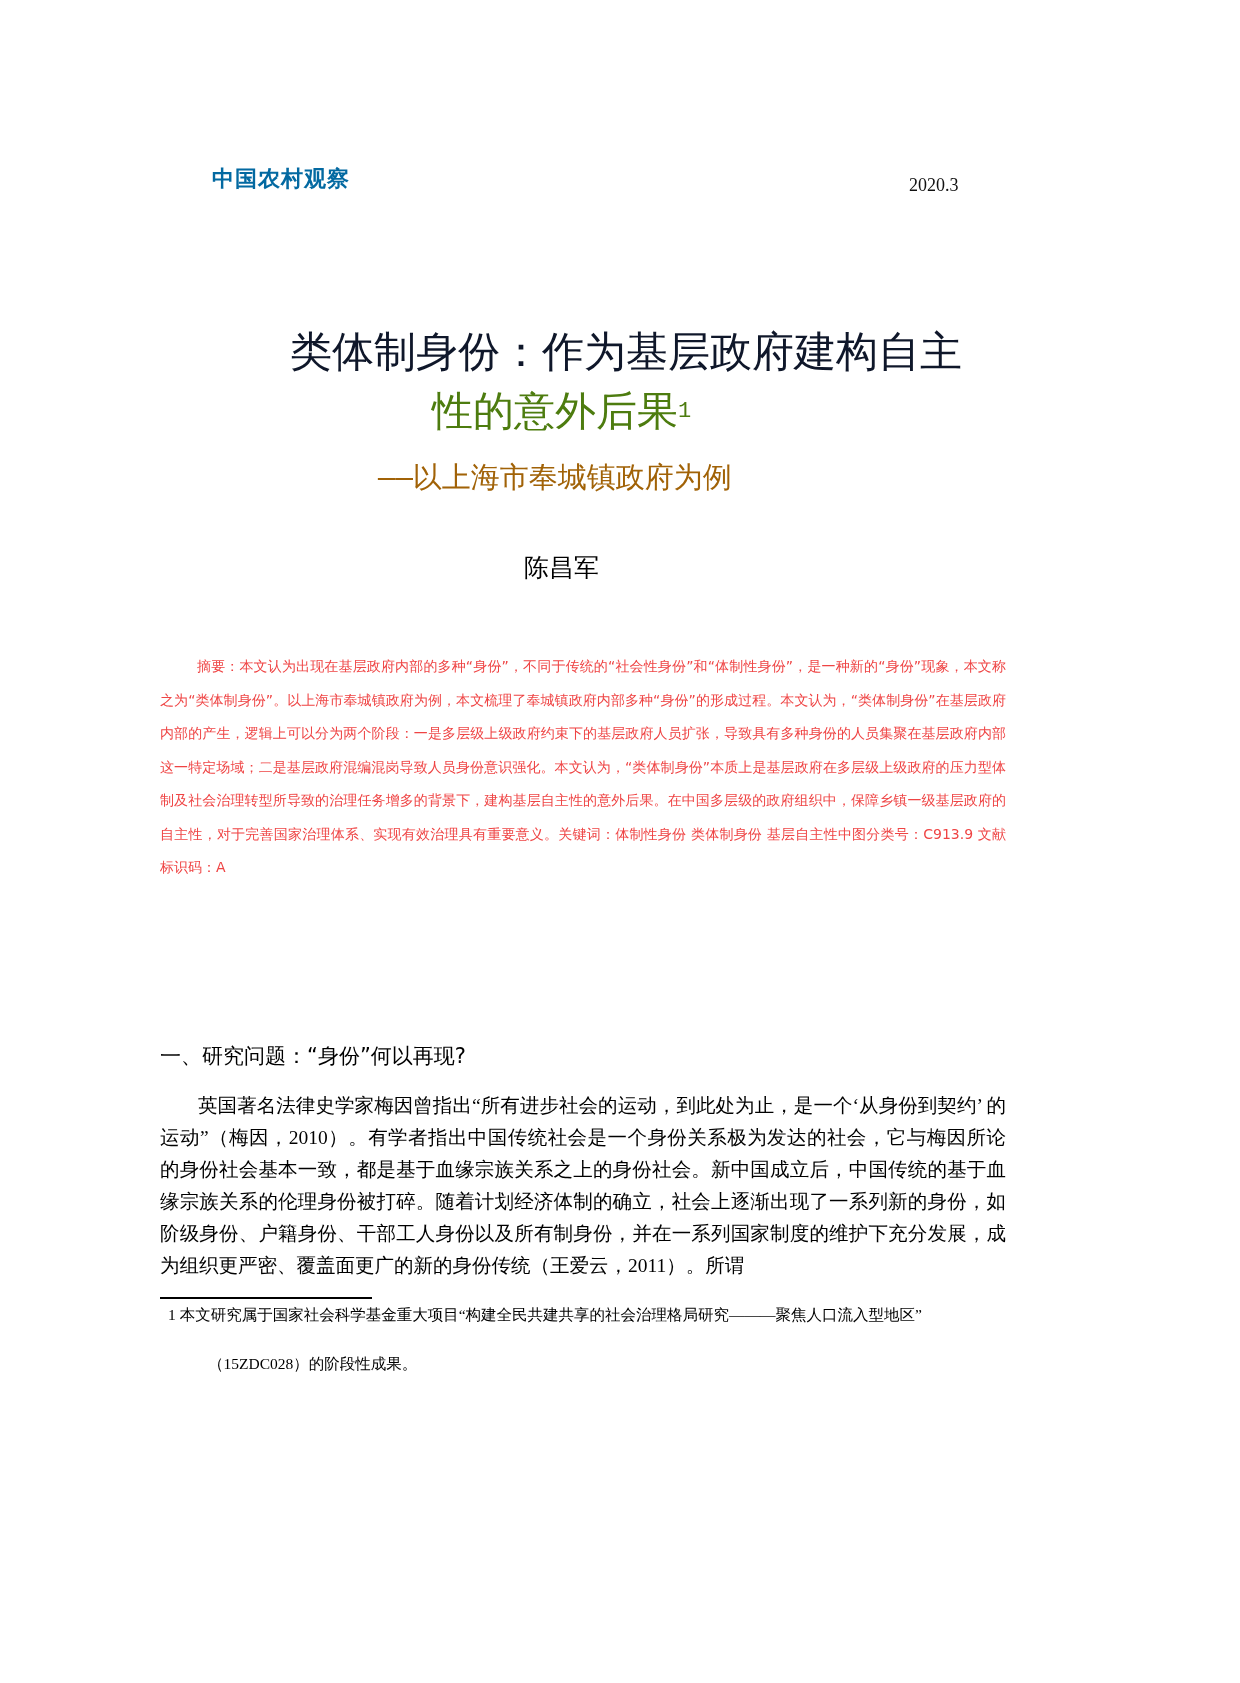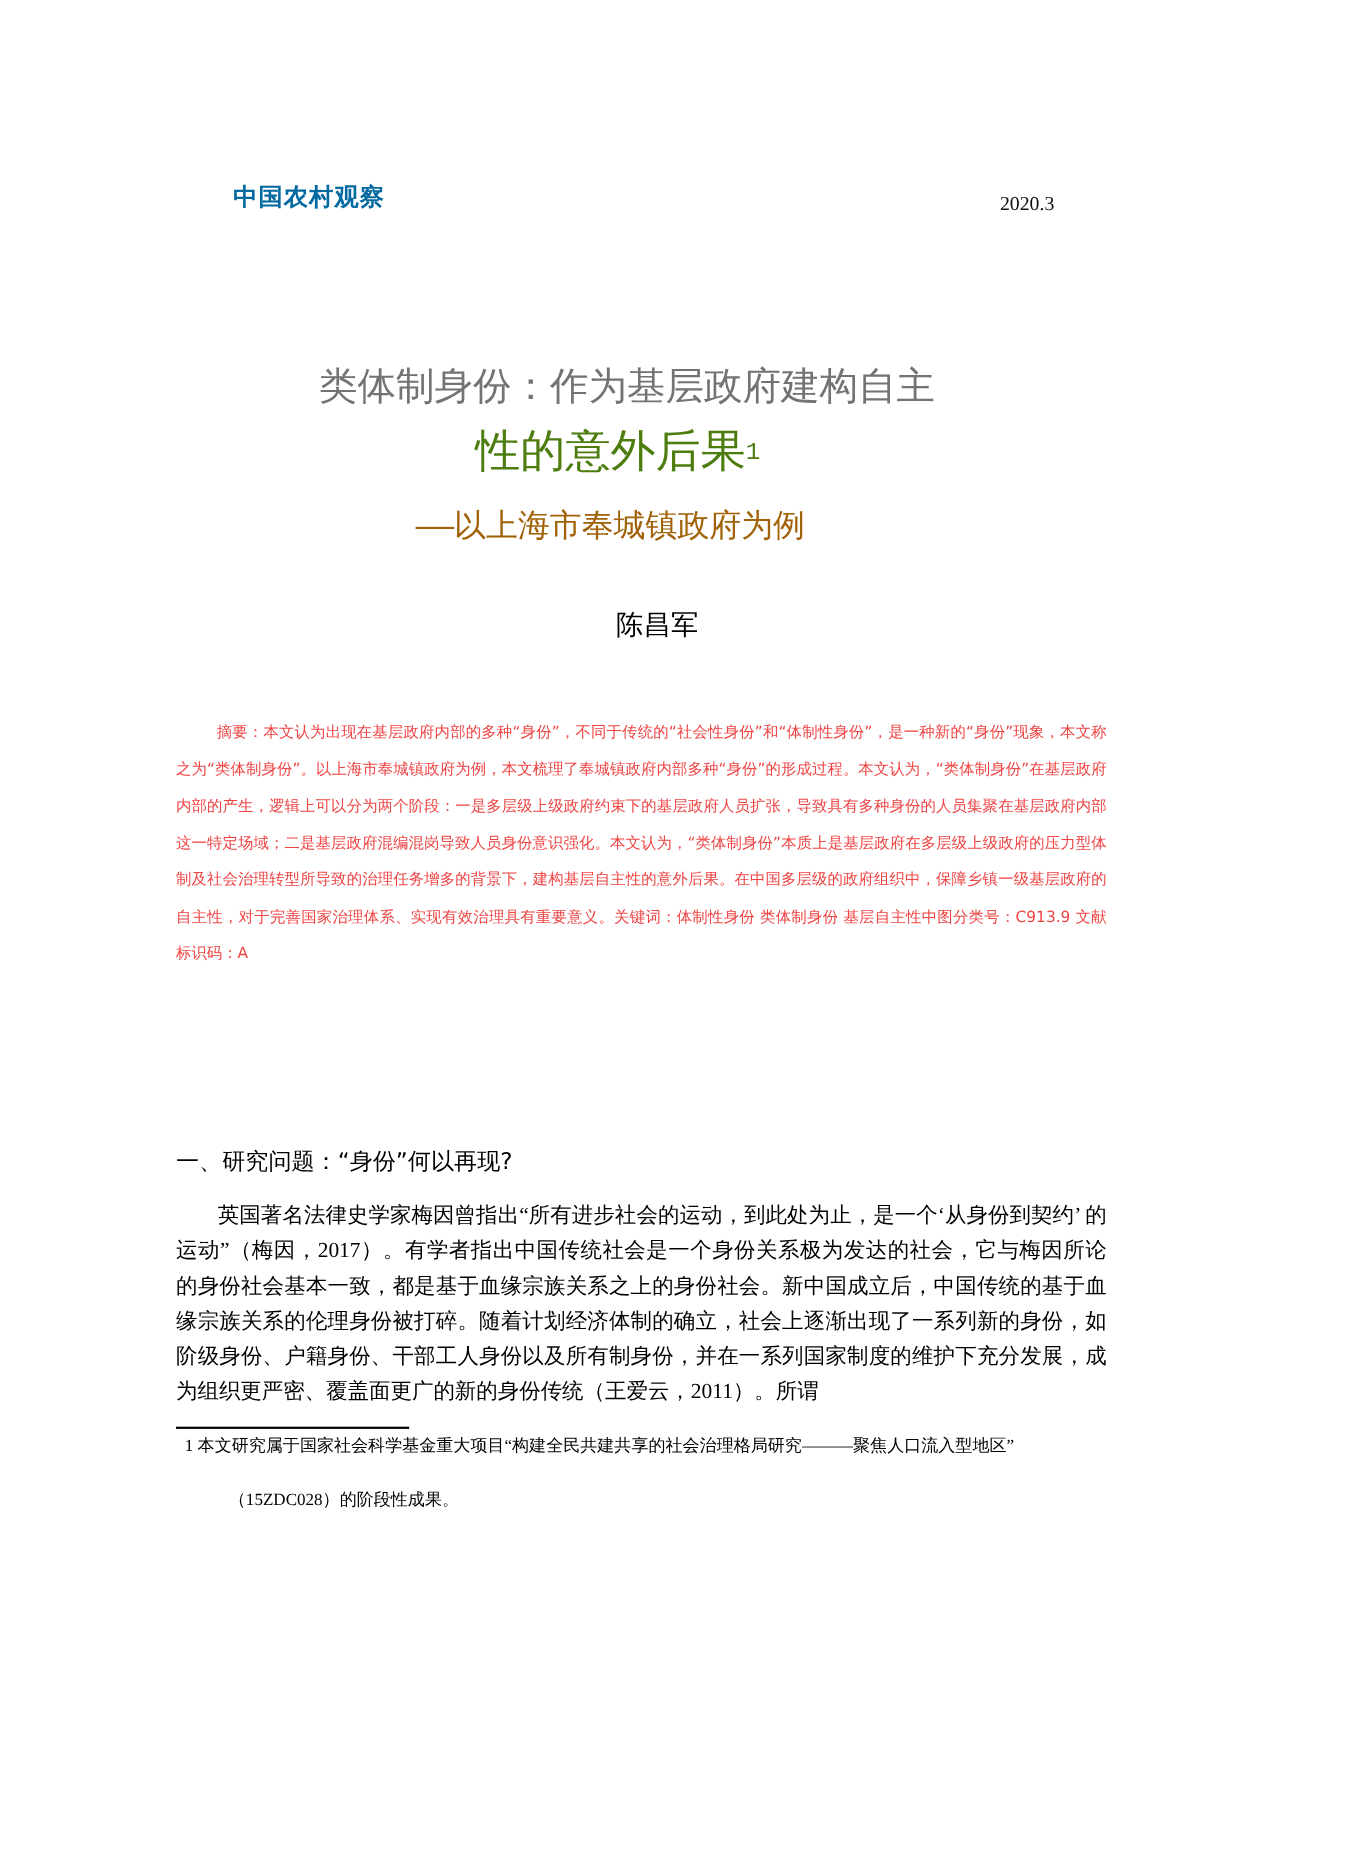--- a/index.html
+++ b/index.html
@@ -1,23 +1,23 @@
 <!DOCTYPE html>
 <html><head>
 <meta charset="utf-8">
 <style>
   html, body { margin: 0; padding: 0; background: #ffffff; }
   body { width: 1240px; height: 1683px; position: relative; overflow: hidden; color: #111; }
   .header-logo { position: absolute; left: 212px; top: 164px; font-family: "DejaVu Sans", sans-serif; font-weight: bold; font-size: 22px; letter-spacing: 1px; color: #0369a1; }
   .header-date { position: absolute; left: 909px; top: 175px; font-family: "Liberation Serif", serif; font-size: 18px; color: #111; }
-  .title-l1 { position: absolute; left: 290px; top: 322px; font-family: "DejaVu Sans", sans-serif; font-size: 35px; line-height: 60px; color: #737373; white-space: nowrap; }
+  .title-l1 { position: absolute; left: 290px; top: 322px; font-family: "DejaVu Sans", sans-serif; font-size: 42px; line-height: 60px; color: #0f172a; white-space: nowrap; }
   .title-l2 { position: absolute; left: 432px; top: 384px; font-family: Liberation Mono, monospace; font-size: 41px; line-height: 60px; color: #4d7c0f; white-space: nowrap; }
   .title-l2 sup { font-size: 22px; vertical-align: top; position: relative; top: -2px; }
   .subtitle { position: absolute; left: 378px; top: 458px; font-family: Liberation Mono, monospace; font-size: 29px; line-height: 44px; color: #a16207; white-space: nowrap; }
-  .author { position: absolute; left: 560px; top: 548px; font-family: "DejaVu Sans", sans-serif; font-size: 25px; line-height: 40px; color: #000; }
+  .author { position: absolute; left: 524px; top: 548px; font-family: "DejaVu Sans", sans-serif; font-size: 25px; line-height: 40px; color: #000; }
   .abstract { position: absolute; left: 160px; top: 650px; width: 846px; font-family: "DejaVu Sans", sans-serif; font-size: 14px; line-height: 33.5px; color: #ef4444; text-align: justify; text-indent: 37px; }
   .section-heading { position: absolute; left: 160px; top: 1038px; width: 846px; text-align: left; font-family: "DejaVu Sans", sans-serif; font-size: 21px; line-height: 36px; color: #000; }
   .body-para { position: absolute; left: 160px; top: 1090px; width: 846px; font-family: "Liberation Serif", serif; font-size: 19.5px; line-height: 32px; color: #000; text-align: justify; text-indent: 38px; }
   .footnote-rule { position: absolute; left: 160px; top: 1297px; width: 212px; height: 2px; background: #000; }
   .footnote { position: absolute; left: 168px; top: 1305px; width: 846px; font-family: "Liberation Serif", serif; font-size: 15.5px; line-height: 20px; color: #000; }
   .footnote-cont { position: absolute; left: 160px; top: 1354px; font-family: Liberation Serif, serif; font-size: 15.5px; line-height: 20px; color: #000; margin-left: 48px; }
 </style>
 </head>
 <body>
 
@@ -27,17 +27,17 @@
 <div class="title-l1">类体制身份：作为基层政府建构自主</div>
 <div class="title-l2"><span>性的意外后果</span><sup>1</sup></div>
 <div class="subtitle">——以上海市奉城镇政府为例</div>
 
 <div class="author">陈昌军</div>
 
 <div class="abstract">摘要：本文认为出现在基层政府内部的多种“身份”，不同于传统的“社会性身份”和“体制性身份”，是一种新的“身份”现象，本文称之为“类体制身份”。以上海市奉城镇政府为例，本文梳理了奉城镇政府内部多种“身份”的形成过程。本文认为，“类体制身份”在基层政府内部的产生，逻辑上可以分为两个阶段：一是多层级上级政府约束下的基层政府人员扩张，导致具有多种身份的人员集聚在基层政府内部这一特定场域；二是基层政府混编混岗导致人员身份意识强化。本文认为，“类体制身份”本质上是基层政府在多层级上级政府的压力型体制及社会治理转型所导致的治理任务增多的背景下，建构基层自主性的意外后果。在中国多层级的政府组织中，保障乡镇一级基层政府的自主性，对于完善国家治理体系、实现有效治理具有重要意义。关键词：体制性身份 类体制身份 基层自主性中图分类号：C913.9 文献标识码：A</div>
 
 <div class="section-heading">一、研究问题：“身份”何以再现?</div>
 
-<div class="body-para">英国著名法律史学家梅因曾指出“所有进步社会的运动，到此处为止，是一个‘从身份到契约’ 的运动”（梅因，2017）。有学者指出中国传统社会是一个身份关系极为发达的社会，它与梅因所论的身份社会基本一致，都是基于血缘宗族关系之上的身份社会。新中国成立后，中国传统的基于血缘宗族关系的伦理身份被打碎。随着计划经济体制的确立，社会上逐渐出现了一系列新的身份，如阶级身份、户籍身份、干部工人身份以及所有制身份，并在一系列国家制度的维护下充分发展，成为组织更严密、覆盖面更广的新的身份传统（王爱云，2011）。所谓</div>
+<div class="body-para">英国著名法律史学家梅因曾指出“所有进步社会的运动，到此处为止，是一个‘从身份到契约’ 的运动”（梅因，2010）。有学者指出中国传统社会是一个身份关系极为发达的社会，它与梅因所论的身份社会基本一致，都是基于血缘宗族关系之上的身份社会。新中国成立后，中国传统的基于血缘宗族关系的伦理身份被打碎。随着计划经济体制的确立，社会上逐渐出现了一系列新的身份，如阶级身份、户籍身份、干部工人身份以及所有制身份，并在一系列国家制度的维护下充分发展，成为组织更严密、覆盖面更广的新的身份传统（王爱云，2011）。所谓</div>
 
 <div class="footnote-rule"></div>
 <div class="footnote">1 本文研究属于国家社会科学基金重大项目“构建全民共建共享的社会治理格局研究———聚焦人口流入型地区”</div>
 <div class="footnote-cont">（15ZDC028）的阶段性成果。</div>
 
 </body></html>

